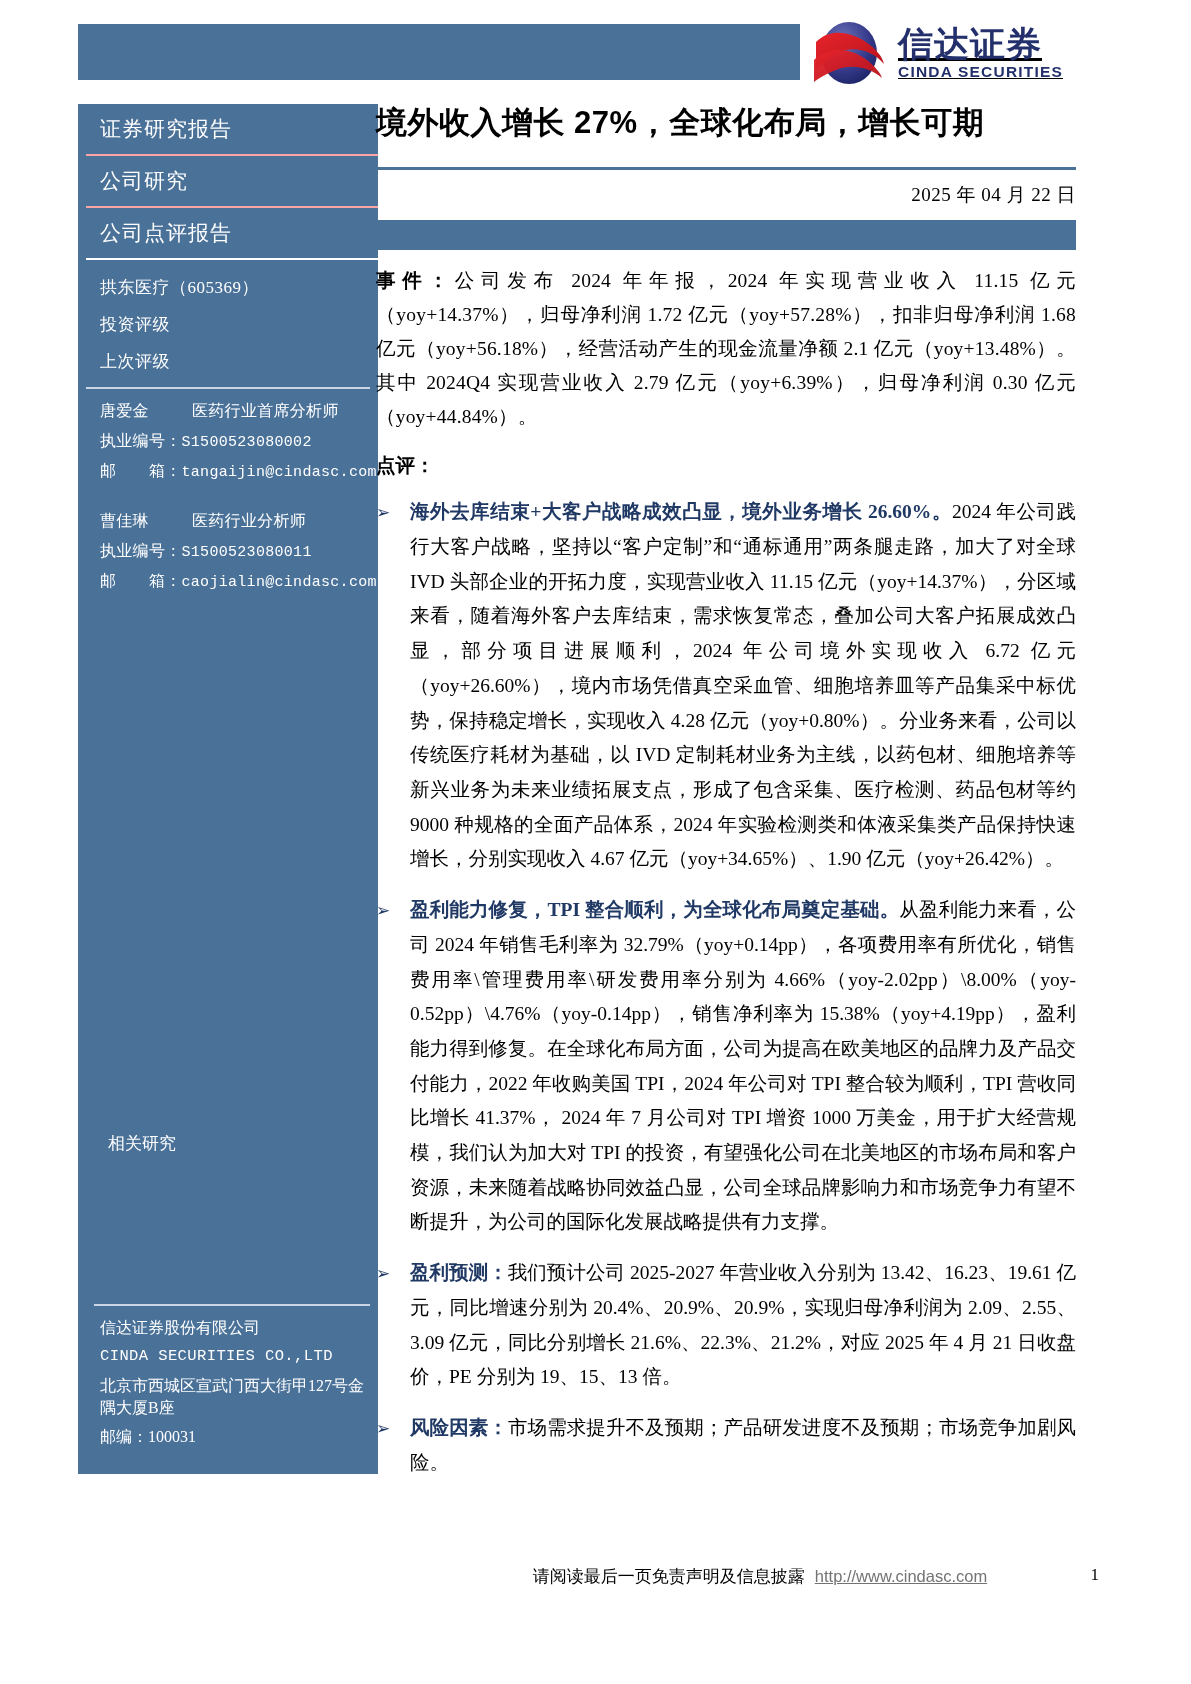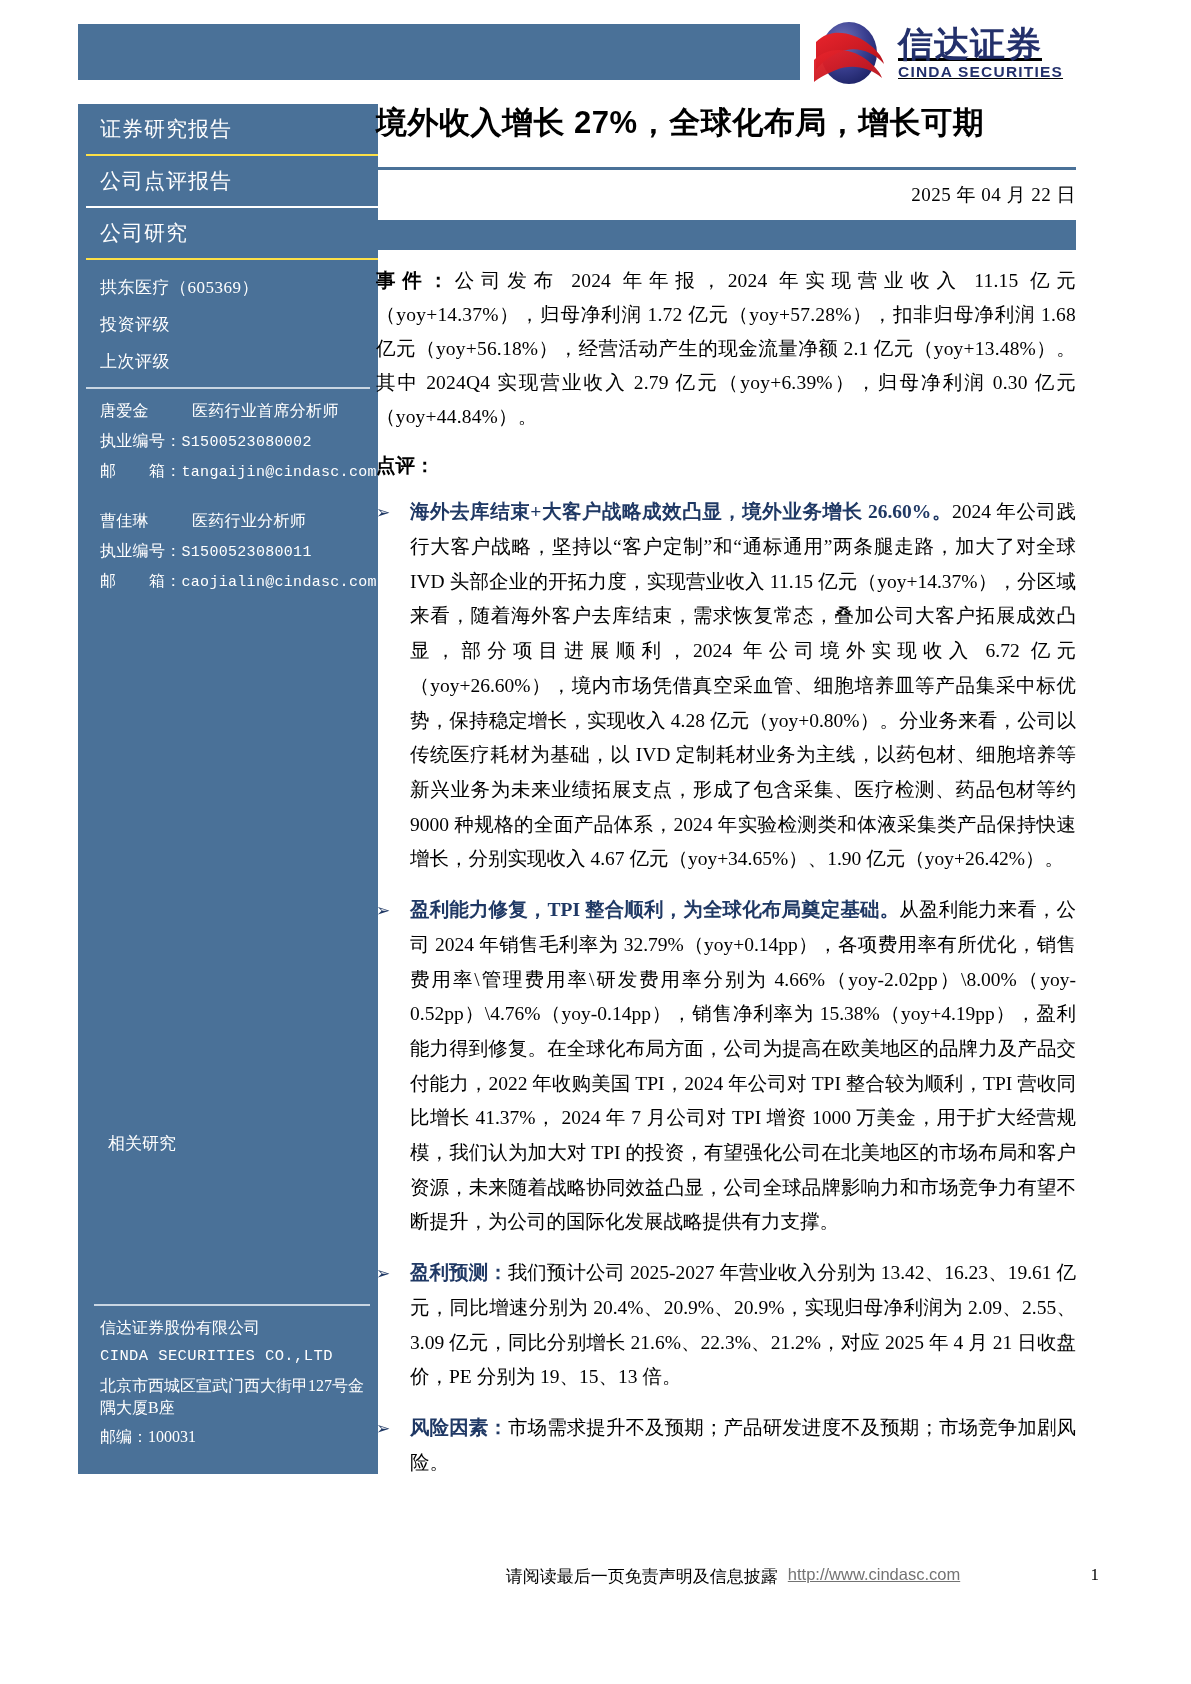--- a/index.html
+++ b/index.html
@@ -60,21 +60,21 @@
     position: absolute;
     left: 78px; top: 104px;
     width: 300px; height: 1370px;
     background: #4a7198;
     color: #ffffff;
   }
   .sb-tab {
     position: relative;
     margin-left: 8px;
     background: #4a7198;
-    border-bottom: 2px solid #fde047;
+    border-bottom: 2px solid #fca5a5;
     height: 52px;
     display: flex;
     align-items: center;
     padding-left: 14px;
     font-family: "Liberation Sans", sans-serif;
     font-size: 21px;
     letter-spacing: 1px;
     color: #ffffff;
   }
   .sb-tab.last { border-bottom: 2px solid #ffffff; }
@@ -193,25 +193,25 @@
     text-justify: inter-ideograph;
   }
   .bullet .lead {
     font-weight: 700;
     color: #1f3864;
   }
 
   
   .pg-footer {
     position: absolute;
-    left: 383px;
+    left: 410px;
     top: 1565px;
     width: 700px;
     display: flex;
-    align-items: flex-start;
+    align-items: center;
     justify-content: center;
     gap: 10px;
     font-size: 17px;
     color: #000000;
   }
   .pg-footer .url {
     color: #737373;
     text-decoration: underline;
     font-family: "Liberation Sans", sans-serif;
     font-size: 16.5px;
@@ -253,25 +253,25 @@
       <span class="logo-en">CINDA SECURITIES</span>
     </div>
   </div>
 </div>
 
 <div class="sidebar">
 
   <div class="sb-tab">
     <span>证券研究报告</span>
   </div>
+  <div class="sb-tab">
+    <span>公司研究</span>
+  </div>
   <div class="sb-tab last">
     <span>公司点评报告</span>
-  </div>
-  <div class="sb-tab">
-    <span>公司研究</span>
   </div>
 
   <div class="sb-block">
     <div class="sb-line">拱东医疗（605369）</div>
     <div class="sb-line">投资评级</div>
     <div class="sb-line">上次评级</div>
   </div>
 
   <div class="sb-rule"></div>
 

